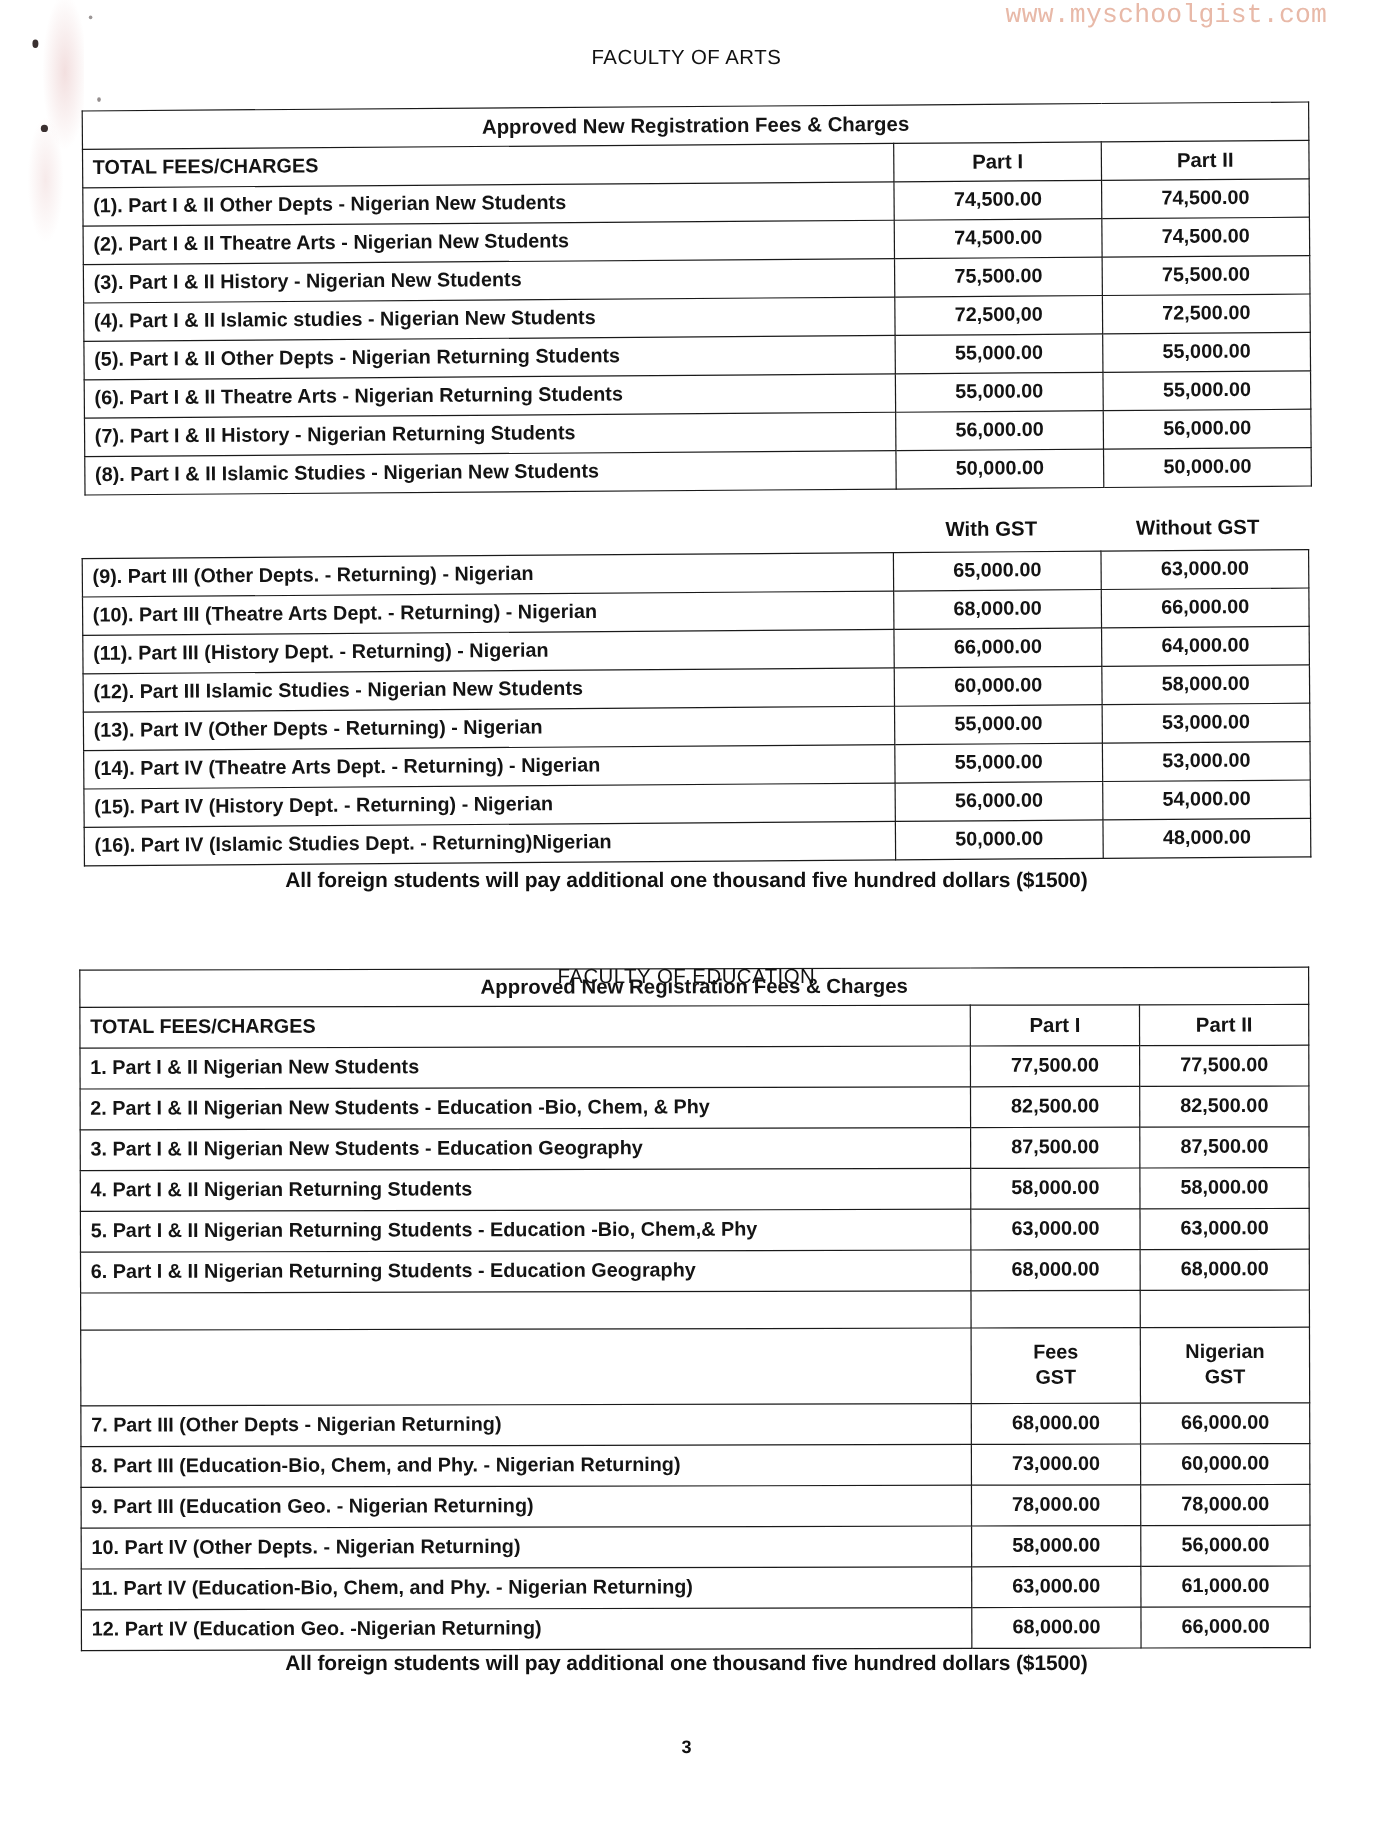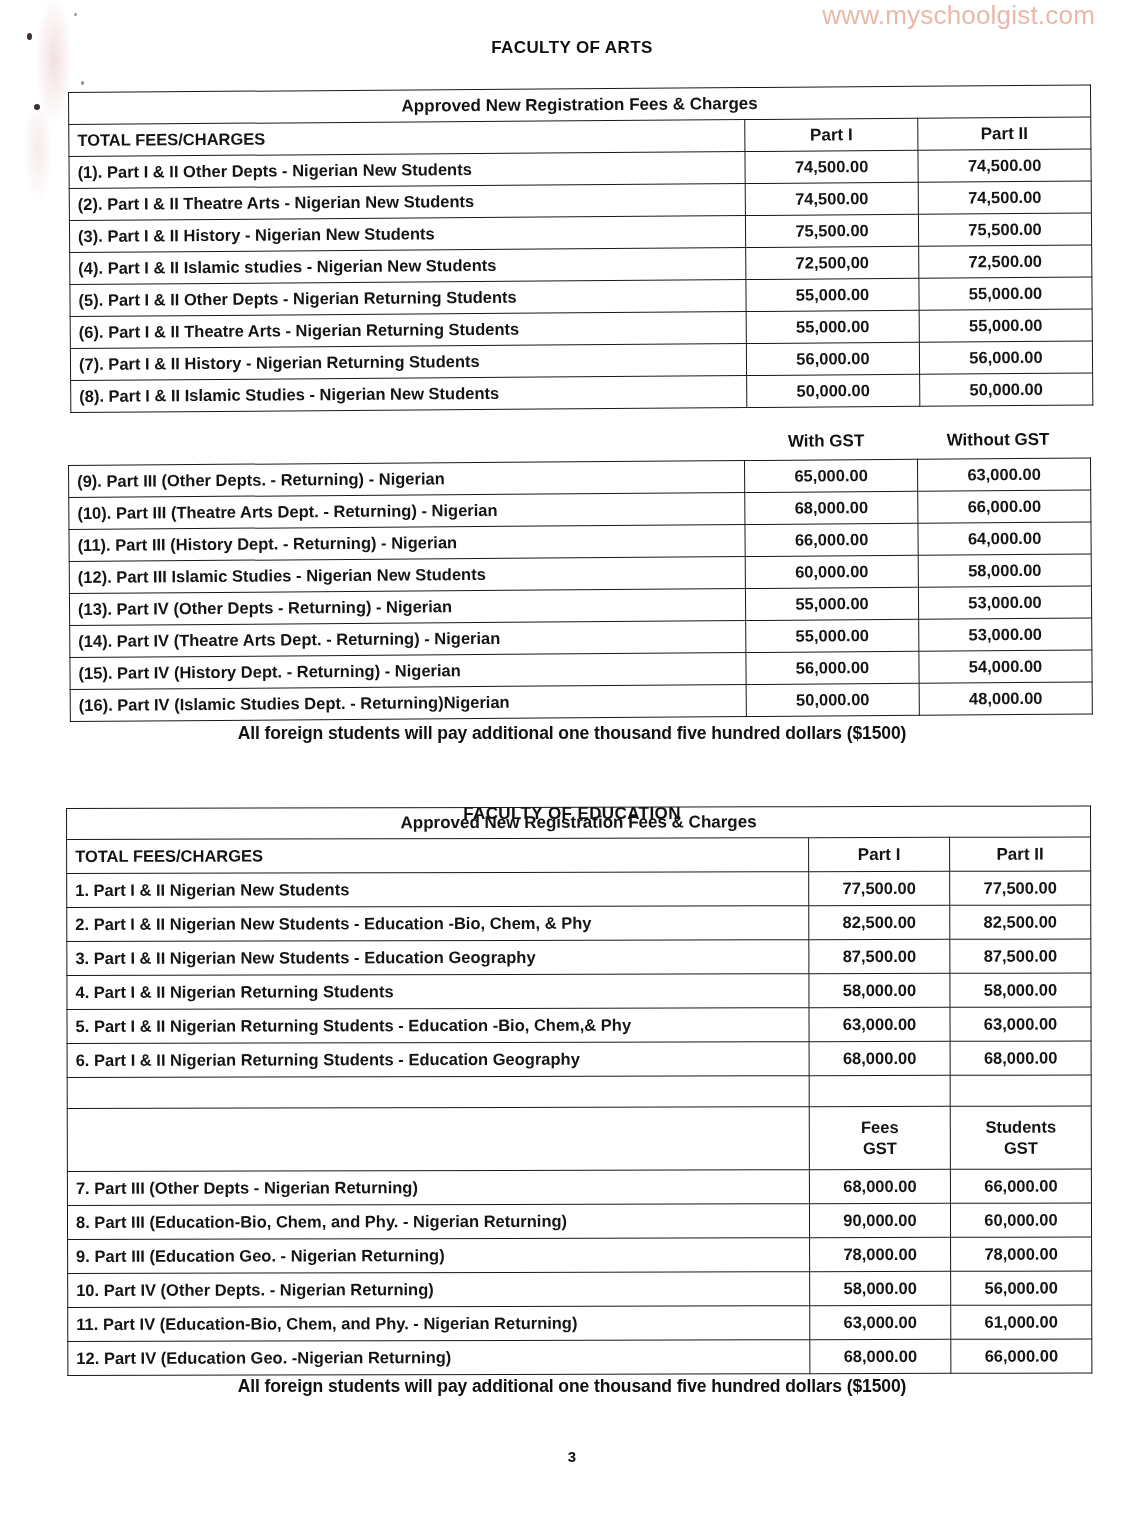--- a/index.html
+++ b/index.html
@@ -34,36 +34,36 @@
     border-radius: 50%;
     pointer-events: none;
   }
   .speck.s1 { left: 27px; top: 33px; width: 5px; height: 7px; }
   .speck.s2 { left: 34px; top: 104px; width: 6px; height: 6px; }
   .speck.s3 { left: 74px; top: 13px; width: 3px; height: 3px; opacity:.5;}
   .speck.s4 { left: 81px; top: 81px; width: 3px; height: 4px; opacity:.55;}
 
   .watermark {
     position: absolute;
-    right: 49px;
+    right: 38px;
     top: 0px;
-    font-size: 26px;
+    font-size: 22px;
     letter-spacing: 0.2px;
     color: #e8b9a8;
-    font-family: Liberation Sans, sans-serif;
+    font-family: Liberation Mono, monospace;
     white-space: nowrap;
   }
 
   
   .faculty-title {
     position: absolute;
     left: 0;
     width: 1144px;
     text-align: center;
-    font-weight: bold;
+    font-weight: normal;
     font-size: 17px;
     letter-spacing: 0.4px;
   }
   #arts-title { top: 38px; }
   #edu-title  { top: 804px; text-align: center; }
 
   .foot-note {
     position: absolute;
     left: 0;
     width: 1144px;
@@ -365,32 +365,32 @@
       <td class="num blank"></td>
       <td class="num blank"></td>
     </tr>
     <tr class="gstrow">
       <td class="label blank"></td>
       <td class="gst2">
         <span>Fees</span><br>
         <span>GST</span>
       </td>
       <td class="gst2">
-        <span>Students</span><br>
+        <span>Nigerian</span><br>
         <span>GST</span>
       </td>
     </tr>
     <tr>
       <td class="label">7. Part III (Other Depts - Nigerian Returning)</td>
       <td class="num">68,000.00</td>
       <td class="num">66,000.00</td>
     </tr>
     <tr>
       <td class="label">8. Part III (Education-Bio, Chem, and Phy. - Nigerian Returning)</td>
-      <td class="num">90,000.00</td>
+      <td class="num">73,000.00</td>
       <td class="num">60,000.00</td>
     </tr>
     <tr>
       <td class="label">9. Part  III (Education Geo. - Nigerian Returning)</td>
       <td class="num">78,000.00</td>
       <td class="num">78,000.00</td>
     </tr>
     <tr>
       <td class="label">10. Part IV  (Other Depts. - Nigerian Returning)</td>
       <td class="num">58,000.00</td>

